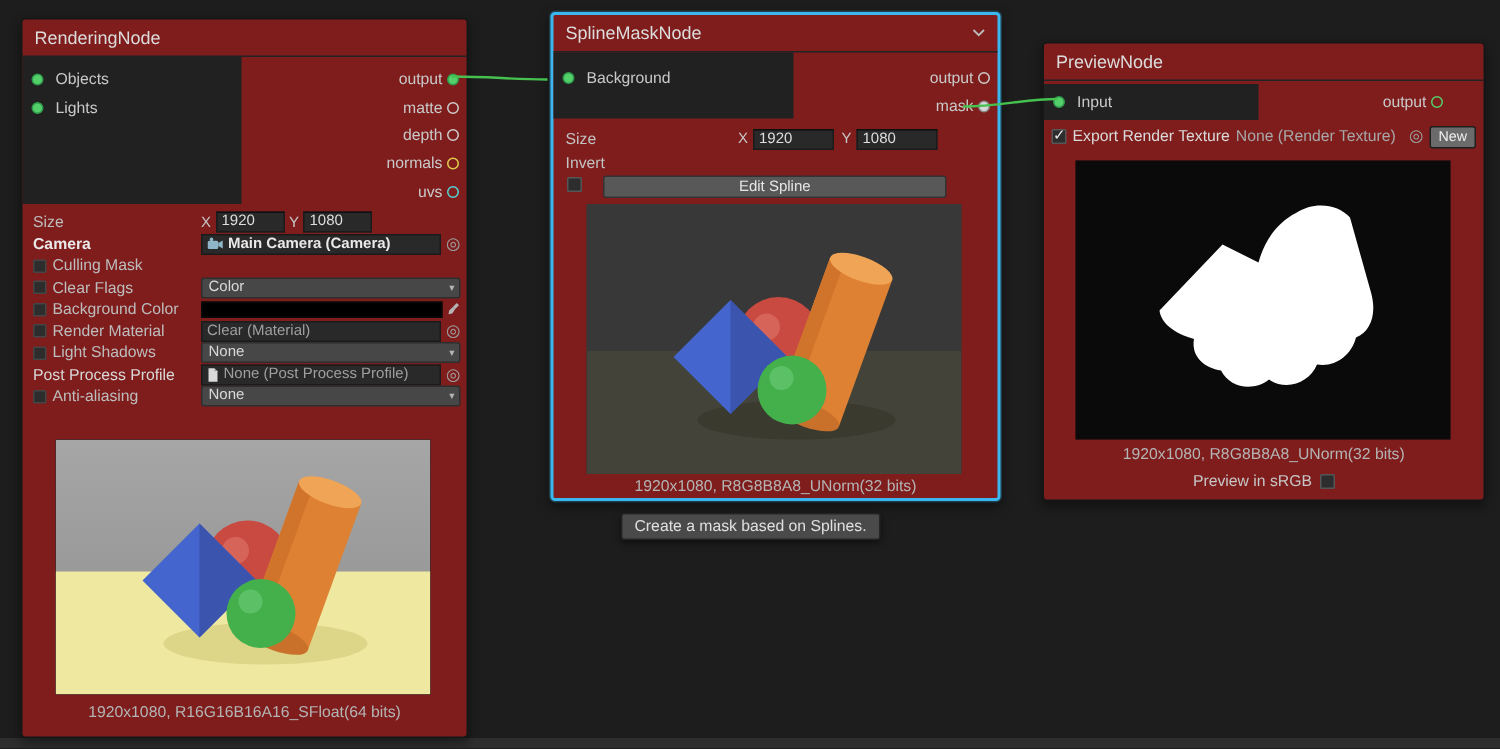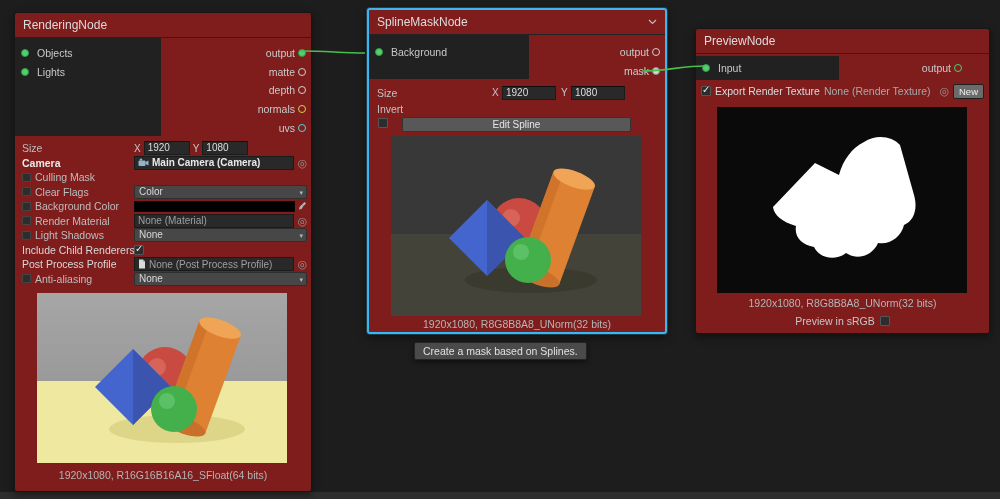--- a/index.html
+++ b/index.html
@@ -161,39 +161,33 @@
             </svg>
         </div>
       </div>
       <div class="prow">
         <div class="plabel">
             <span class="cb dim"></span>
             <span>Render Material</span>
           </div>
         <div class="pvalue">
           <div class="objf none">
-              <span>None (Material)</span>
+              <span>Clear (Material)</span>
             </div>
           <span class="picker">◎</span>
         </div>
       </div>
       <div class="prow">
         <div class="plabel">
             <span class="cb dim"></span>
             <span>Light Shadows</span>
           </div>
         <div class="pvalue">
           <div class="dd"><span>None</span><span class="arr">▾</span></div>
         </div>
-      </div>
-      <div class="prow">
-        <div class="plabel wlabel">Include Child Renderers</div>
-        <div class="pvalue">
-            <span class="cb checked"></span>
-          </div>
       </div>
       <div class="prow">
         <div class="plabel wlabel">Post Process Profile</div>
         <div class="pvalue">
           <div class="objf none">
             <svg width="8" height="10">
                 <path d="M1 0.5 h4 l2 2 v7 h-6 z" fill="#dadada"></path>
                 <path d="M5 0.5 l2 2 h-2 z" fill="#9a9a9a"></path>
               </svg>
             <span>None (Post Process Profile)</span>

